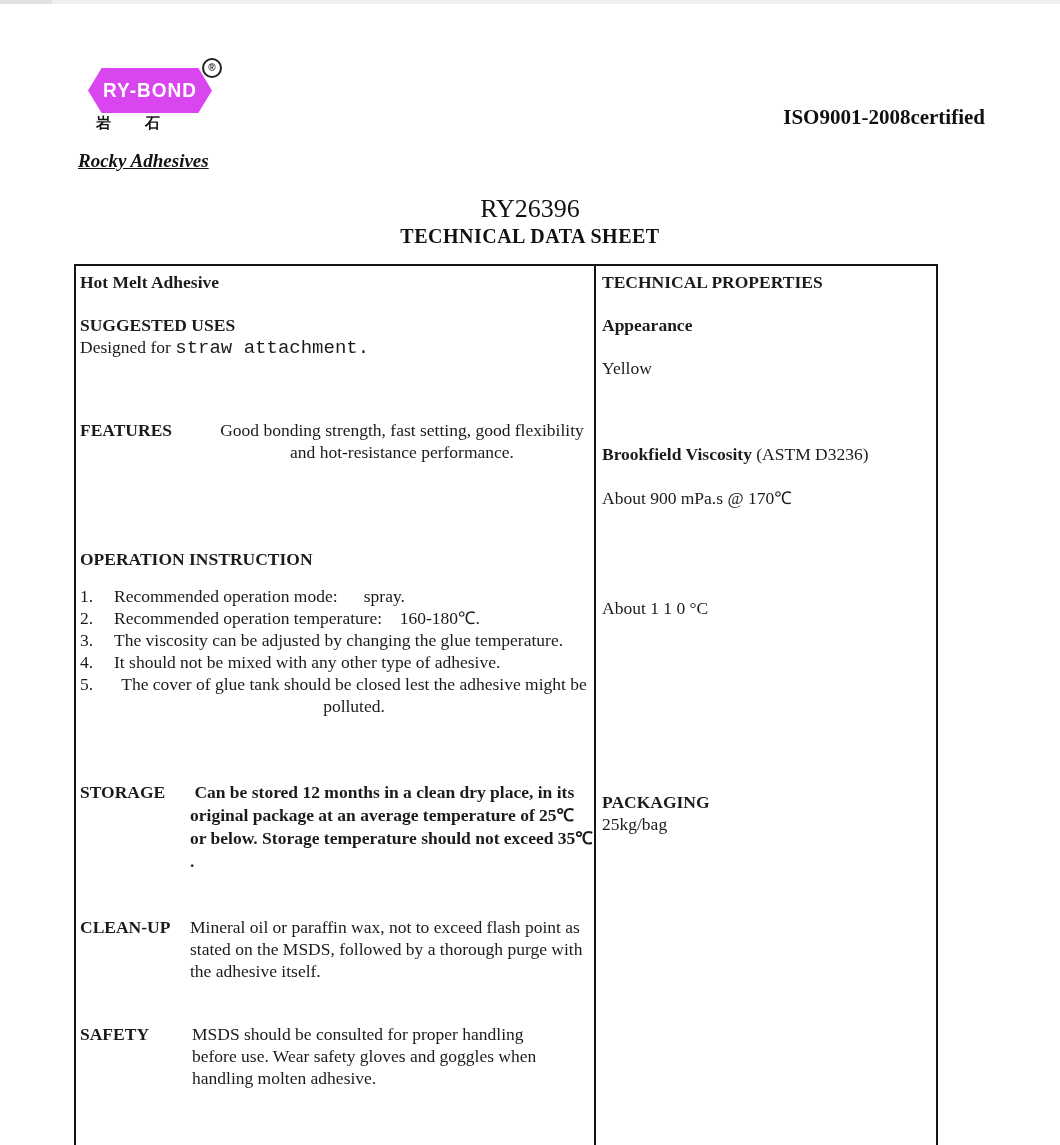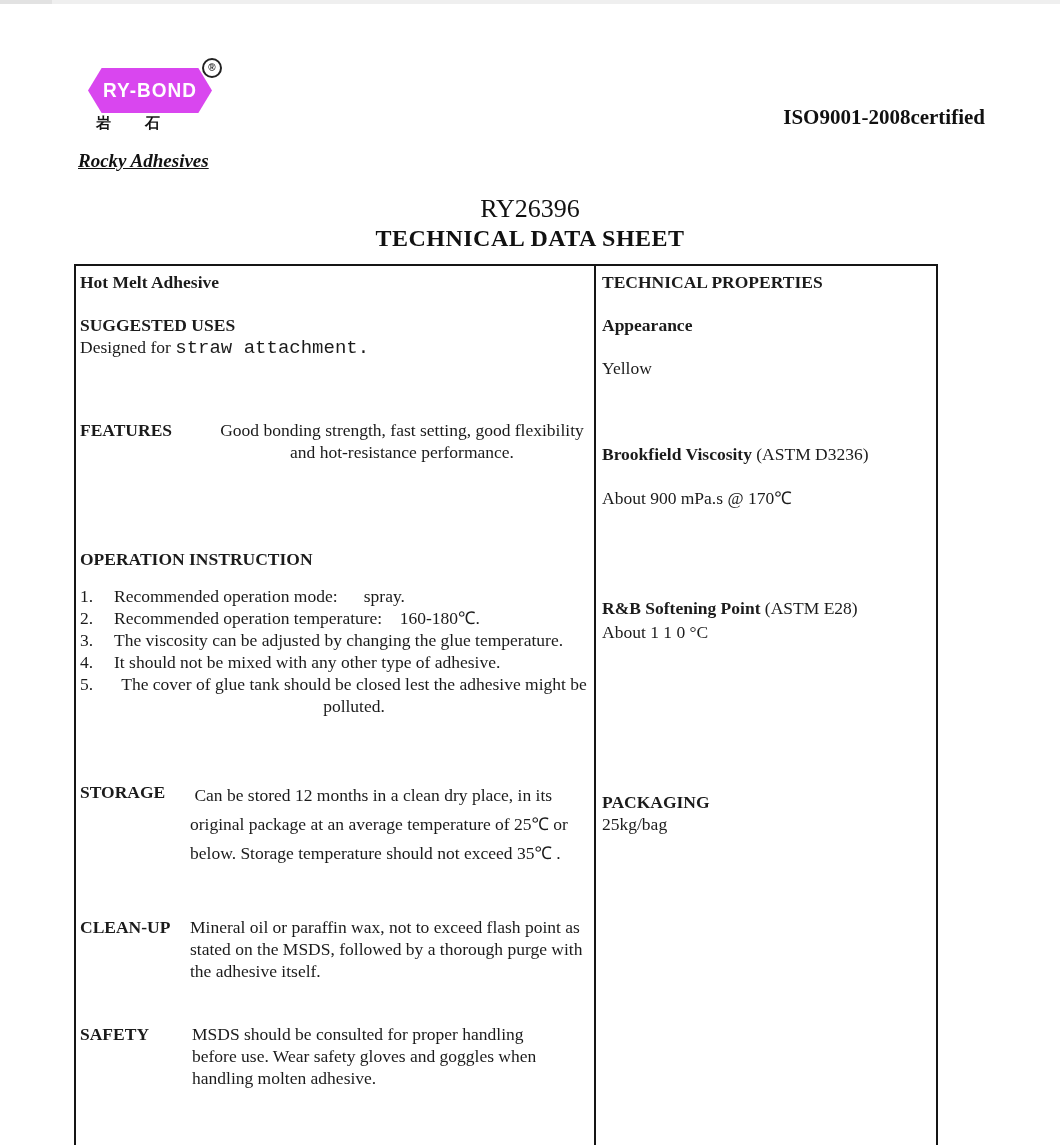--- a/index.html
+++ b/index.html
@@ -35,41 +35,41 @@
     text-decoration:underline;color:#111;
   }
   .iso{
     position:absolute;right:75px;top:105px;font-size:21px;font-weight:bold;color:#111;
   }
 
   
   .title1{position:absolute;left:0;top:194px;width:1060px;text-align:center;
     font-size:26px;font-weight:normal;color:#111;}
   .title2{position:absolute;left:0;top:225px;width:1060px;text-align:center;
-    font-size:24px;font-weight:bold;color:#111;letter-spacing:0.5px;}
+    font-size:20px;font-weight:bold;color:#111;letter-spacing:0.5px;}
 
   
   .sheet{
     position:absolute;left:74px;top:264px;width:864px;height:881px;
     border:2px solid #151515;border-bottom:none;box-sizing:border-box;
   }
   .divider{position:absolute;left:518px;top:0;bottom:0;width:2px;background:#151515;}
   .col-left{position:absolute;left:2px;top:0;width:514px;height:100%;}
   .col-right{position:absolute;left:524px;top:0;width:334px;height:100%;}
 
   .blk{position:absolute;font-size:17.5px;line-height:22px;}
   .b{font-weight:bold;}
   .sans{font-family:Liberation Mono, monospace;font-size:19px;}
   .pre{white-space:pre-wrap;}
 
   
   .rowflex{display:flex;align-items:flex-start;}
   .lbl{font-weight:bold;flex:0 0 auto;}
   .features-desc{width:392px;margin-left:8px;text-align:center;}
-  .storage-desc{width:404px;margin-left:16px;line-height:29px;}
+  .storage-desc{width:404px;margin-left:16px;line-height:23px;font-weight:bold;}
   .cleanup-desc{width:404px;margin-left:14px;}
   .safety-desc{width:366px;margin-left:24px;}
   .features-lbl{width:118px;}
   .storage-lbl{width:94px;}
   .cleanup-lbl{width:96px;}
   .safety-lbl{width:88px;}
 
   .op-item{display:flex;align-items:flex-start;}
   .op-num{flex:0 0 34px;}
   .op-text{width:480px;}
@@ -161,21 +161,20 @@
 
       <div class="blk b" style="top:5px;left:2px;">TECHNICAL PROPERTIES</div>
 
       <div class="blk b" style="top:48px;left:2px;">Appearance</div>
       <div class="blk" style="top:91px;left:2px;">Yellow</div>
 
       <div class="blk" style="top:177px;left:2px;"><span class="b">Brookfield Viscosity</span><span> (ASTM D3236)</span></div>
       <div class="blk" style="top:221px;left:2px;">About 900 mPa.s @ 170℃</div>
 
       <div class="blk" style="top:330px;left:2px;line-height:24px;">
-        <div><span class="b">R&amp;B Softening Point</span><span> (ASTM E28)</span></div>
         <div>About 1 1 0 °C</div>
       </div>
 
       <div class="blk" style="top:525px;left:2px;">
         <div class="b">PACKAGING</div>
         <div>25kg/bag</div>
       </div>
 
     </div>
   </div>

